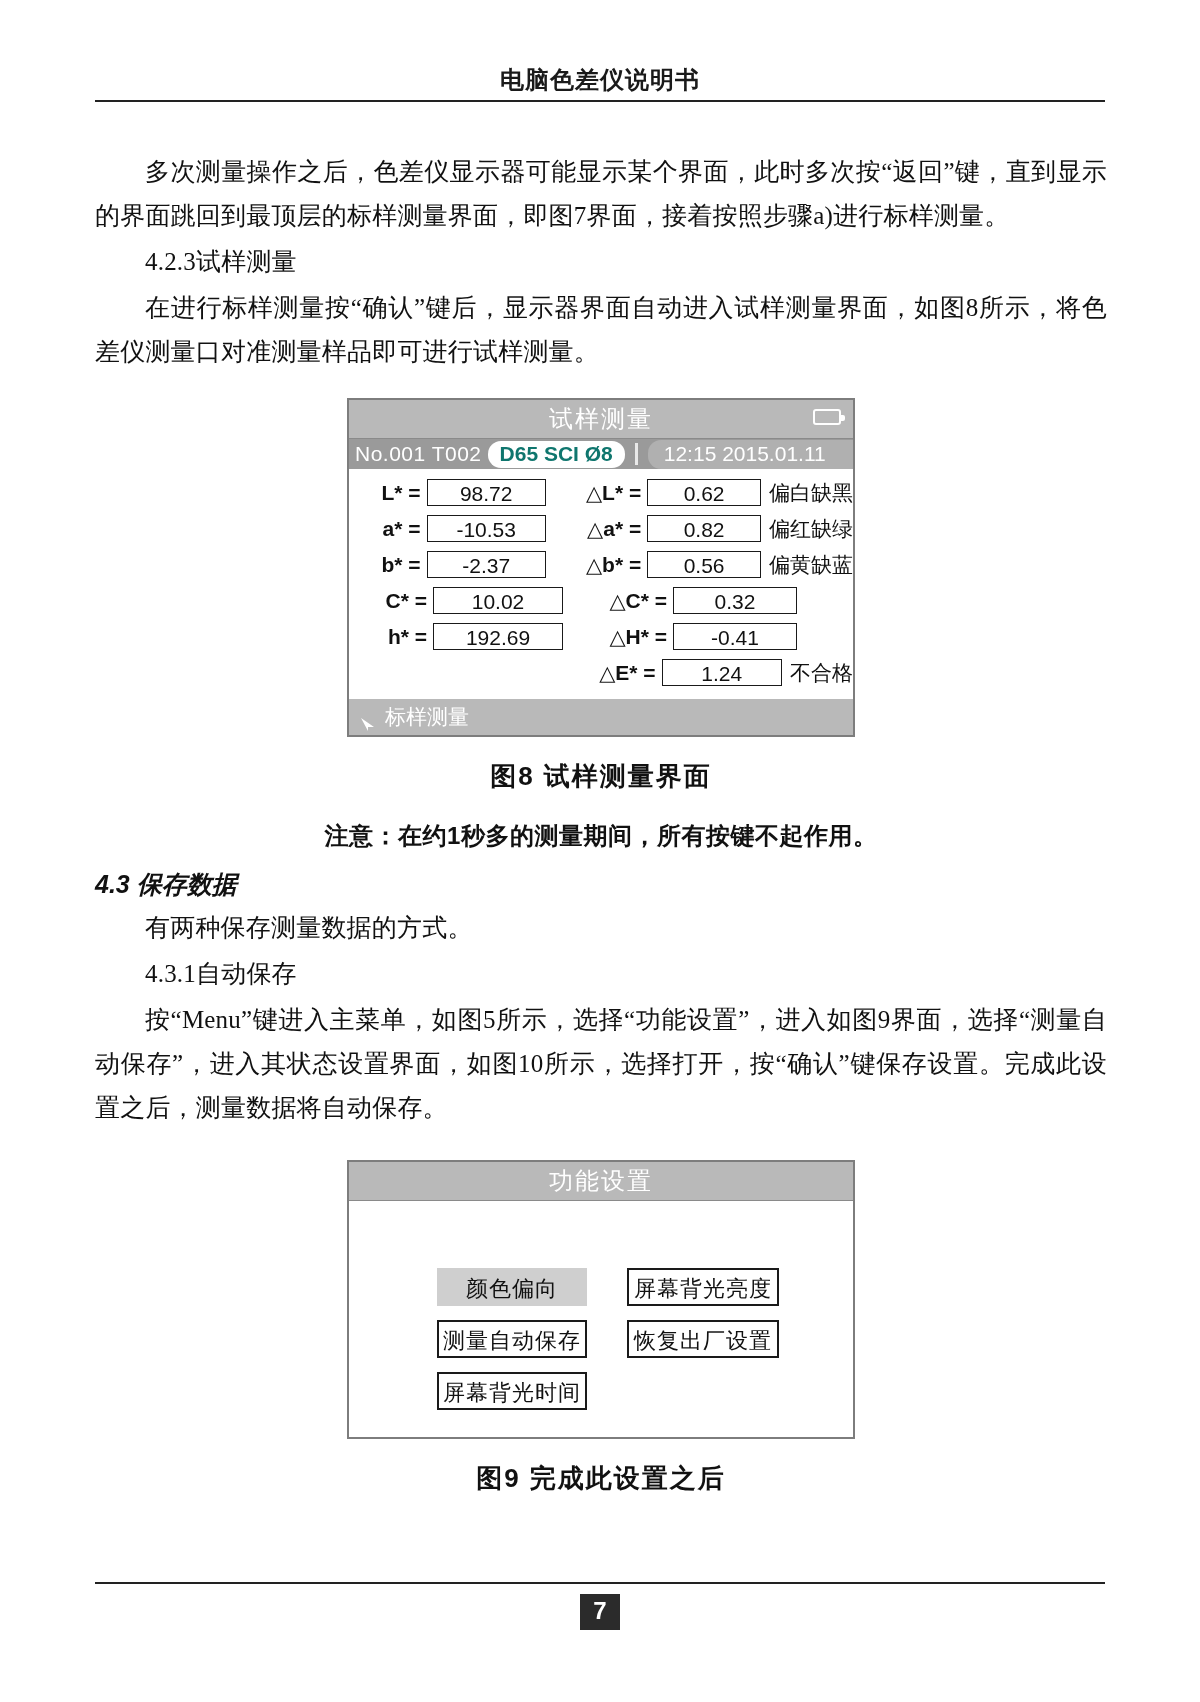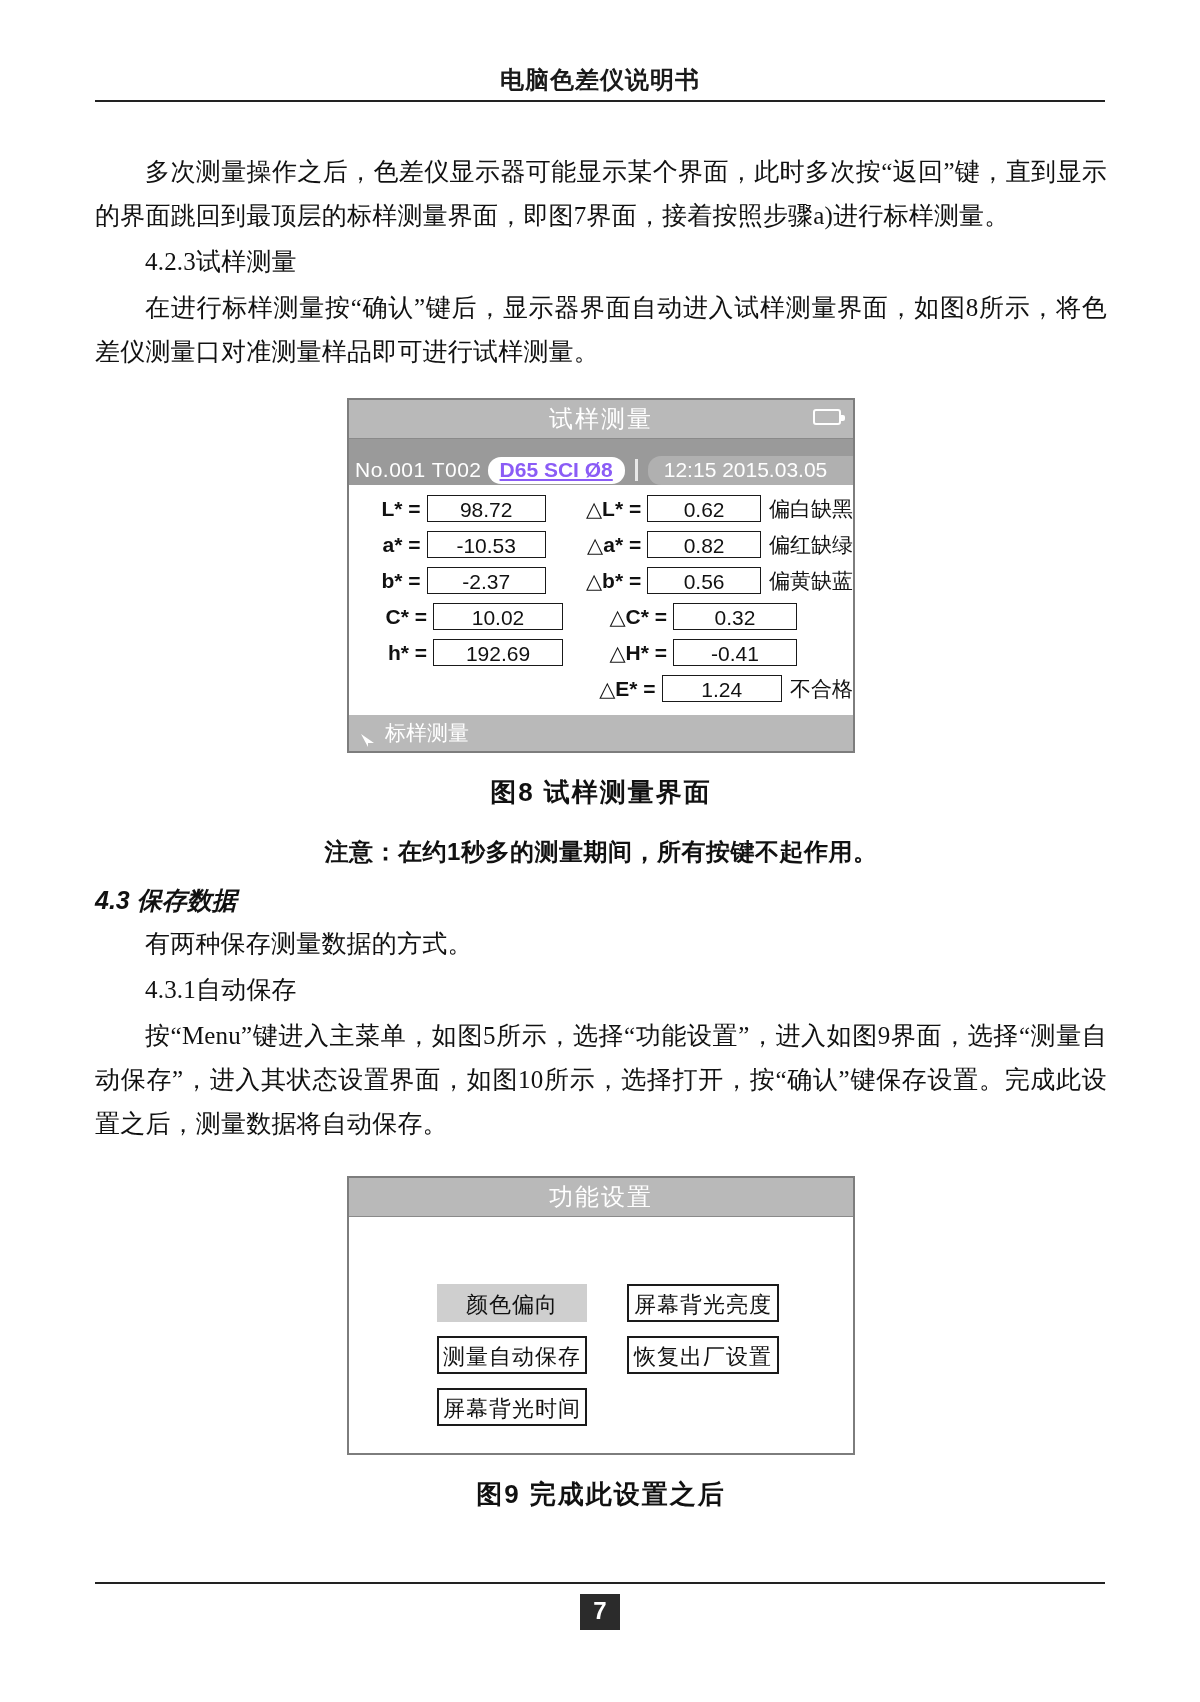--- a/index.html
+++ b/index.html
@@ -89,35 +89,34 @@
     content:"";position:absolute;right:-6px;top:4px;
     width:4px;height:6px;background:#ffffff;border-radius:0 2px 2px 0;
   }
 
   
   .dev-info{
     background:#9a9a9a;
     color:#ffffff;
     height:30px;
     display:flex;align-items:center;
-    padding:16px 0 0 6px;
+    padding:0 0 0 6px;
     font-size:21px;
     gap:6px;
   }
   .info-no{
     color:#ffffff;font-weight:400;letter-spacing:0.5px;
     white-space:nowrap;
   }
   .pill{
-    background:#ffffff;color:#8b5cf6;
+    background:#ffffff;color:#0f766e;
     border-radius:13px;
     padding:1px 12px 2px 12px;
     font-weight:700;font-size:21px;
     white-space:nowrap;
-    text-decoration:underline;
   }
   .divider-bar{
     width:3px;height:22px;background:#e9e9e9;margin:0 4px;
     display:inline-block;
   }
   .pill-time{
     background:#b0b0b0;color:#ffffff;
     border-radius:13px 0 0 13px;
     padding:2px 10px 3px 16px;
     font-size:21px;white-space:nowrap;
@@ -244,21 +243,21 @@
           <div class="dev-title-inner">
             <div class="dev-title-text">试样测量</div>
             <div class="battery"></div>
           </div>
         </div>
 
         <div class="dev-info">
           <span class="info-no">No.001 T002</span>
           <span class="pill">D65 SCI Ø8</span>
           <span class="divider-bar"></span>
-          <span class="pill-time">12:15 2015.03.05</span>
+          <span class="pill-time">12:15 2015.01.11</span>
         </div>
 
         <div class="dev-body">
 
           <div class="row">
             <span class="lbl">L* =</span>
             <span class="val w1">98.72</span>
             <span class="lbl delta">△L* =</span>
             <span class="val w2">0.62</span>
             <span class="hint">偏白缺黑</span>

